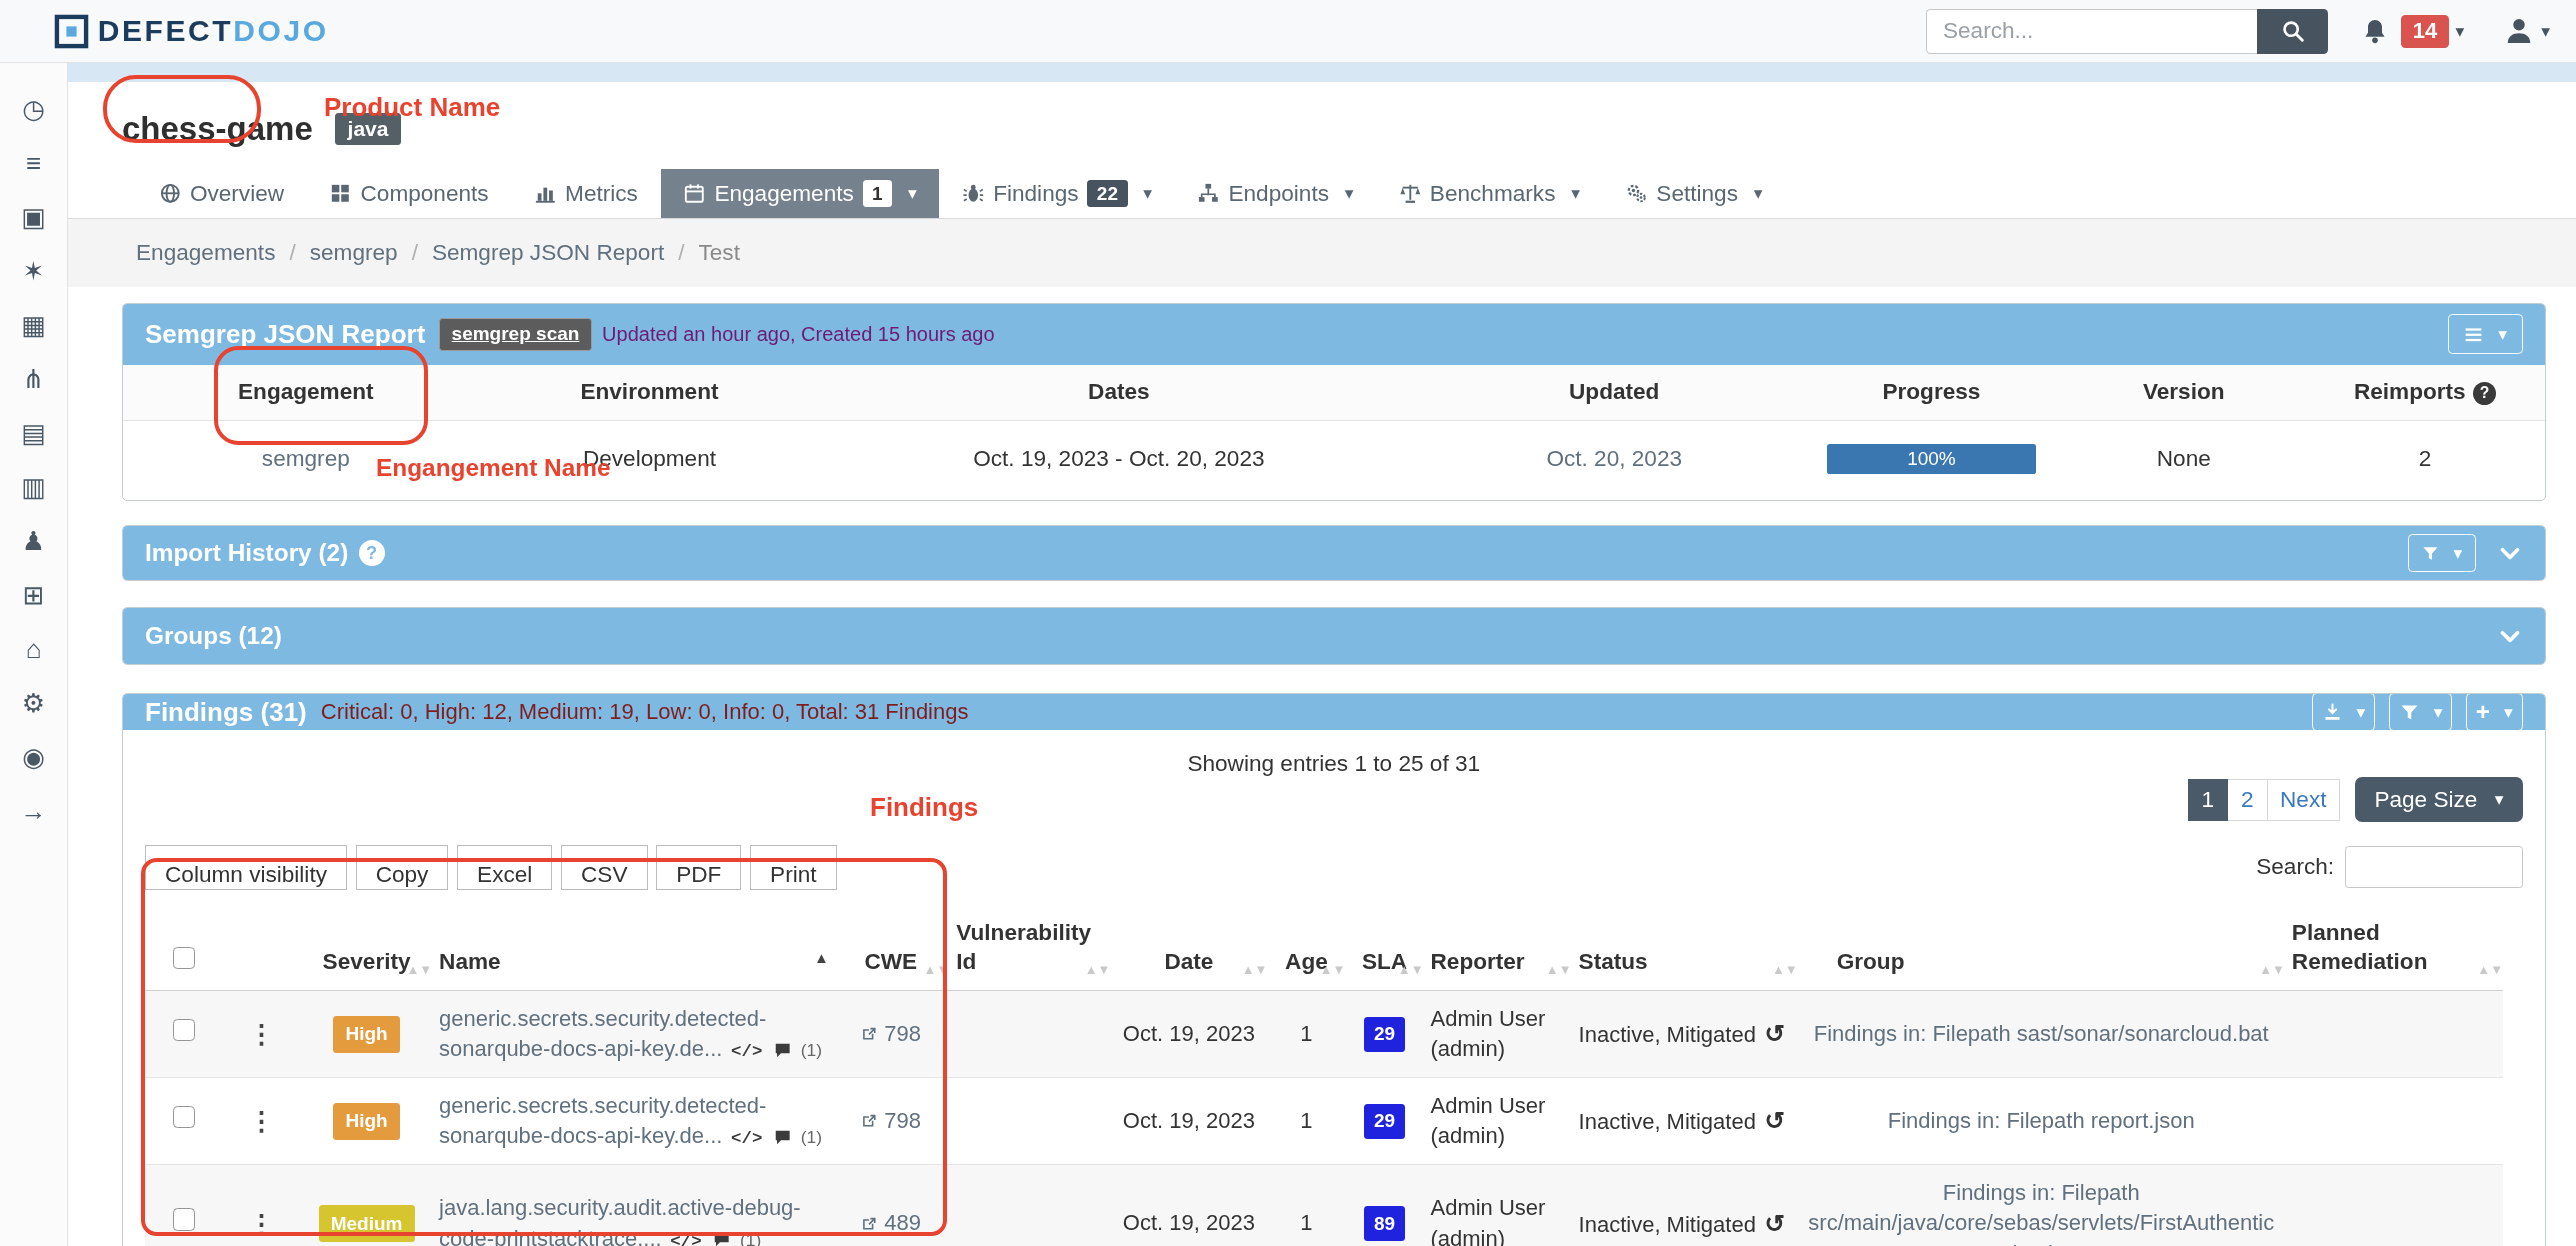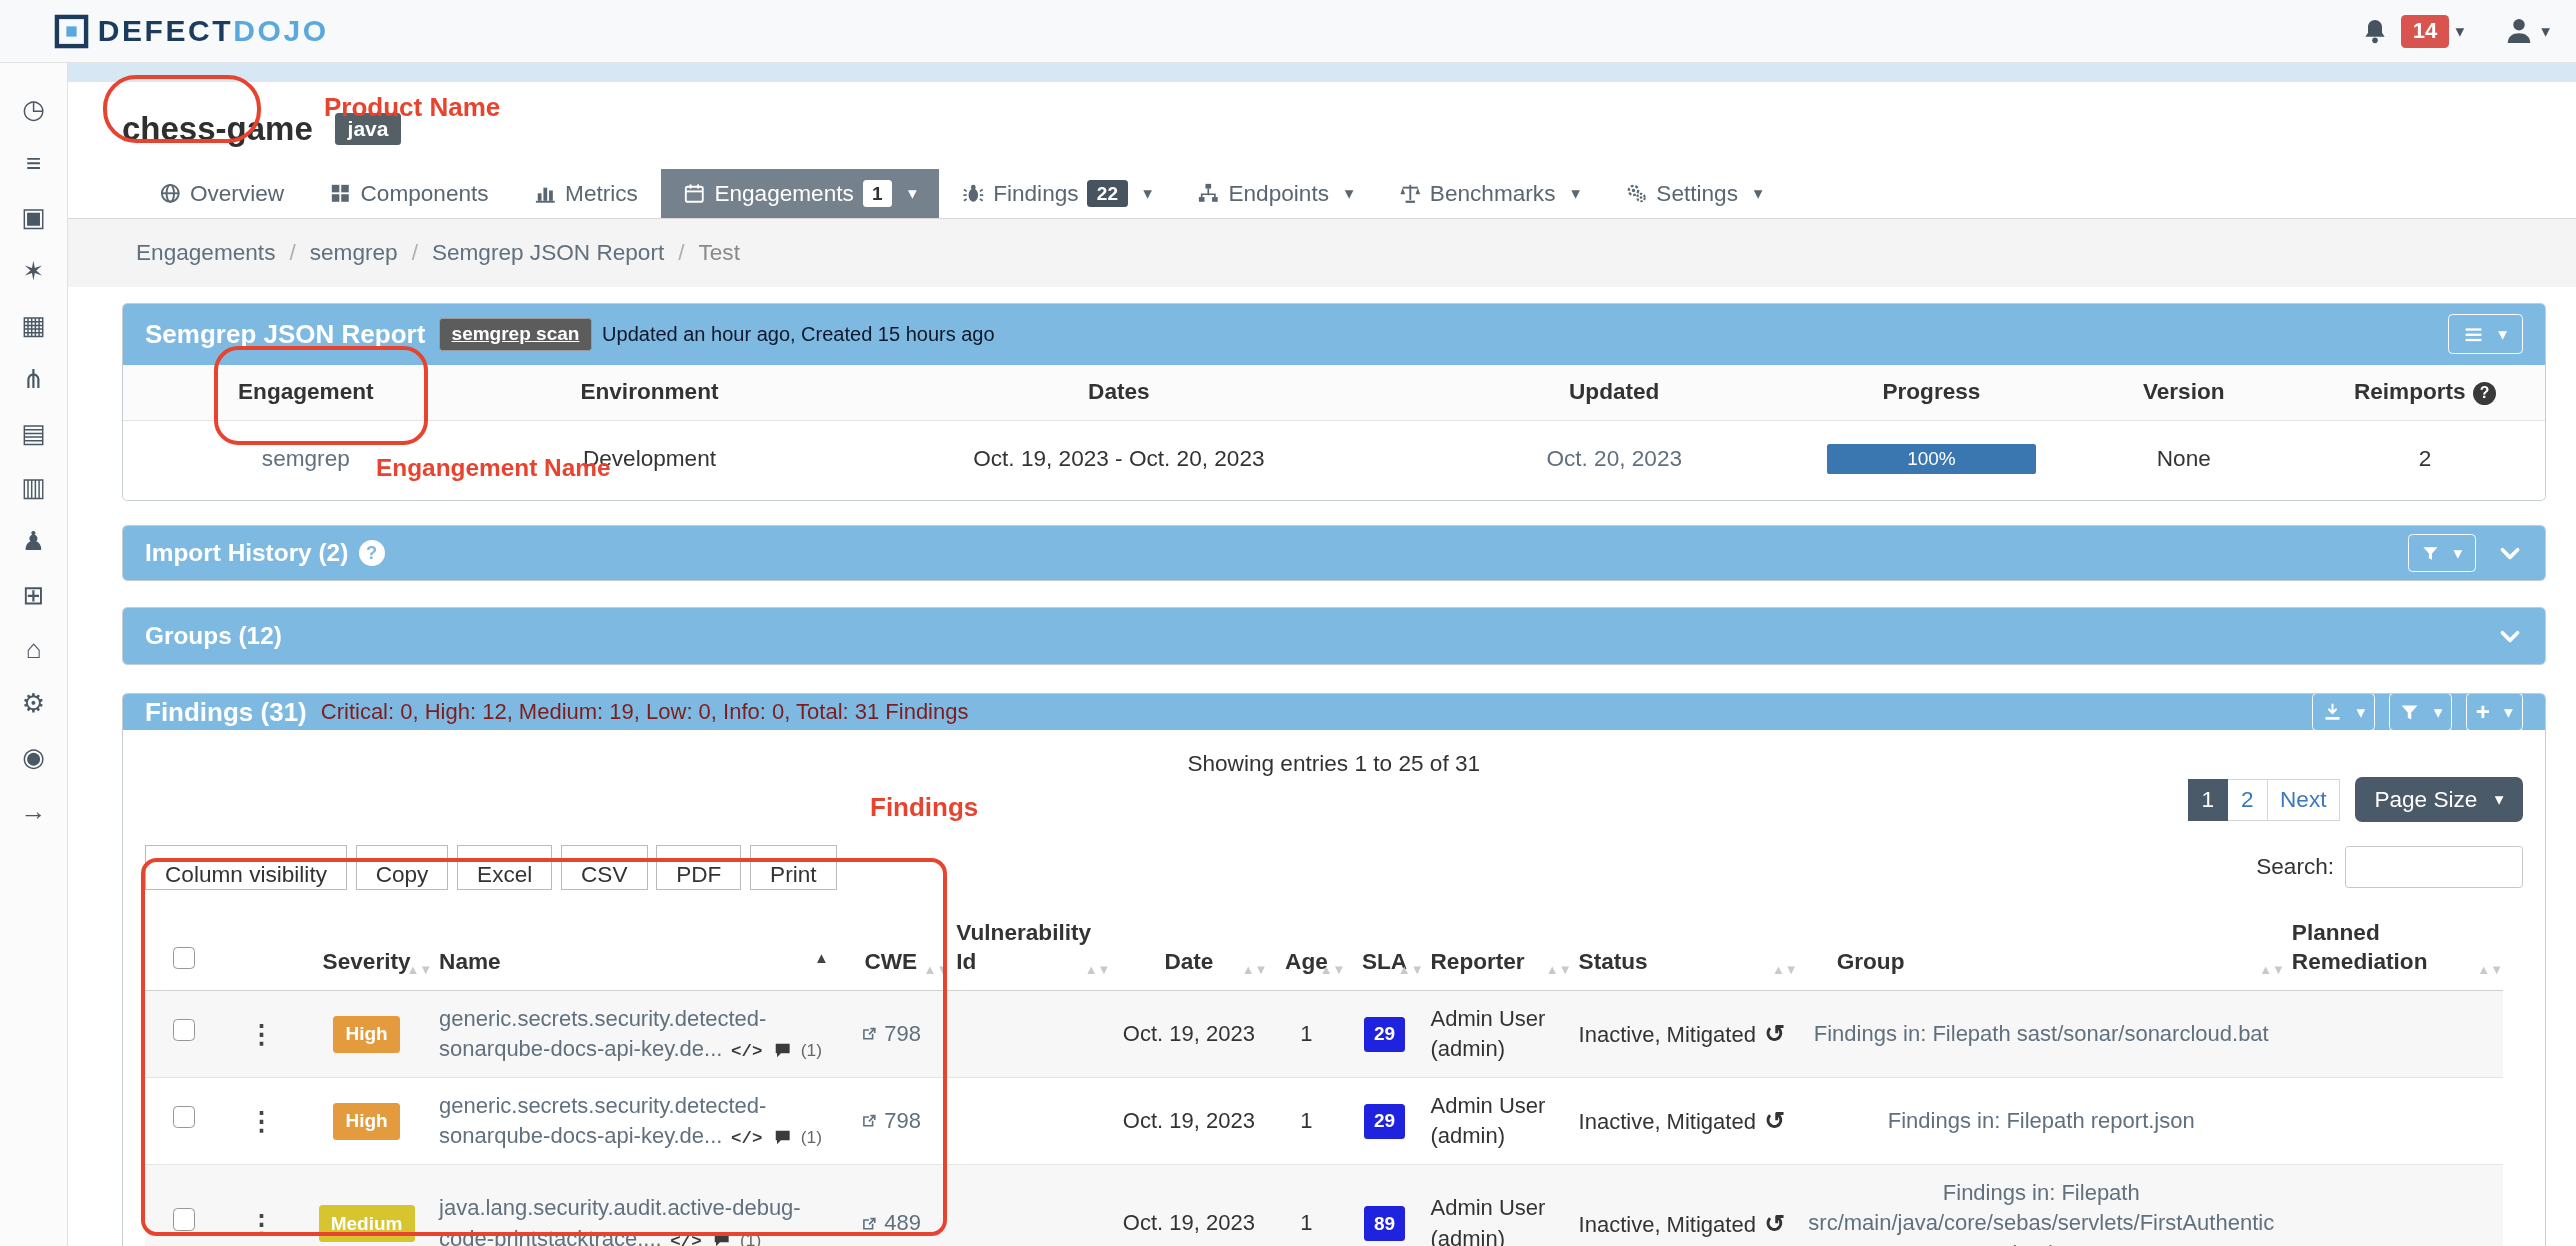--- a/index.html
+++ b/index.html
@@ -58,21 +58,21 @@
   .breadcrumb-strip { background:#f4f4f4; height:68px; display:flex; align-items:center;
                       padding-left:68px; font-size:22.6px; }
   .bc-link { color:#60707e; }
   .bc-sep { color:#b0b0b0; margin:0 14px; }
   .bc-current { color:#8a8a8a; }
 
   .panels { padding:15.7px 30.5px 0 54px; }
   .panel { border:0.9px solid #c5cdd4; border-radius:5.2px; overflow:hidden; margin-bottom:24.4px; }
   .panel-head { background:#7db9e0; display:flex; align-items:center; padding:0 22px; }
   .panel-title { font-size:26px; font-weight:bold; color:#fff; }
-  .panel-meta { font-size:20px; color:#0f172a; margin-left:10.4px; }
+  .panel-meta { font-size:20px; color:#701a75; margin-left:10.4px; }
   .scan-badge { margin-left:14px; background:#5c5c5c; border:0.9px solid #9a9a9a; color:#fff;
                 font-size:19px; font-weight:bold; text-decoration:underline;
                 padding:4.4px 11.3px; border-radius:3.5px; }
   .head-btn { border:1.7px solid rgba(255,255,255,.95); border-radius:4.4px; height:40px;
               display:flex; align-items:center; justify-content:center; gap:7px;
               color:#fff; padding:0 12.2px; background:transparent; }
   .head-btn .caret { color:#fff; }
   .chev { margin-left:21px; display:flex; align-items:center; }
   .help-dot { margin-left:10.4px; width:26px; height:26px; border-radius:50%; background:#fff;
               color:#7db9e0; font-size:18.3px; font-weight:bold; display:inline-flex;
@@ -155,20 +155,29 @@
 
   <div class="navbar">
     <div class="logo">
       <svg width="35" height="35" viewBox="0 0 24 24">
         <rect x="2" y="2" width="20" height="20" fill="none" stroke="#1c3c5e" stroke-width="3"></rect>
         <rect x="8.5" y="8.5" width="7" height="7" fill="#5aa9de"></rect>
       </svg>
       <span class="logo-word"><span class="logo-dark">DEFECT</span><span class="logo-light">DOJO</span></span>
     </div>
     <div class="nav-right">
+      <div class="search-box">
+        <input class="search-input" placeholder="Search..." style="">
+        <button class="search-btn">
+          <svg width="24.4" height="24.4" viewBox="0 0 24 24">
+            <circle cx="10" cy="10" r="6.5" fill="none" stroke="#fff" stroke-width="2.6"></circle>
+            <line x1="15" y1="15" x2="21" y2="21" stroke="#fff" stroke-width="2.8" stroke-linecap="round"></line>
+          </svg>
+        </button>
+      </div>
       <span class="bell">
         <svg width="28" height="28" viewBox="0 0 24 24">
           <path d="M12 2.5c-3.3 0-6 2.7-6 6v5l-2.2 3.5h16.4L18 13.5v-5c0-3.3-2.7-6-6-6z" fill="#47545f"></path>
           <circle cx="12" cy="20" r="2.4" fill="#47545f"></circle>
         </svg>
       </span>
       <span class="notif-badge">14</span>
       <span class="caret">▾</span>
       <span class="user">
         <svg width="30" height="30" viewBox="0 0 24 24">

